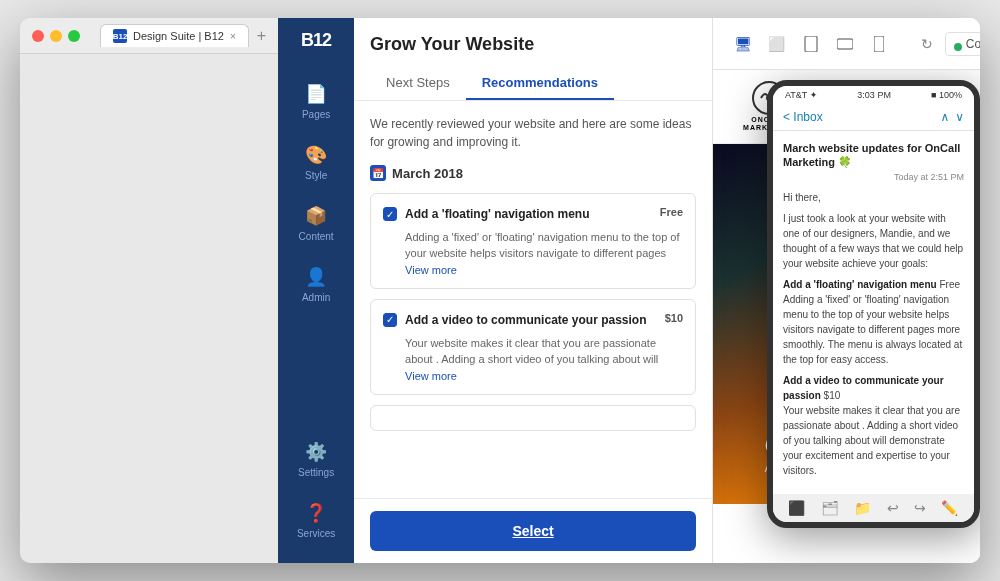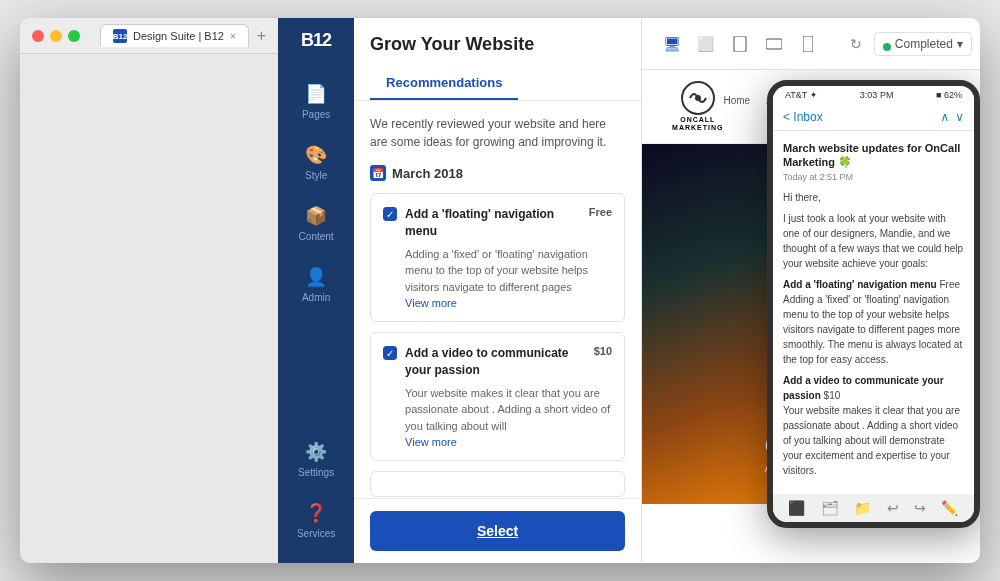--- a/index.html
+++ b/index.html
@@ -105,21 +105,21 @@
       width: 100%;
       justify-content: center;
       border-radius: 6px;
       margin: 2px 0;
     }
     .nav-item .icon { font-size: 18px; }
     .nav-spacer { flex: 1; }
 
     
     .grow-panel {
-      width: 288px;
+      width: 359px;
       background: white;
       display: flex;
       flex-direction: column;
       flex-shrink: 0;
       border-right: 1px solid #e0e0e0;
     }
     .panel-header {
       padding: 16px 16px 0;
       border-bottom: 1px solid #e8e8e8;
     }
@@ -472,20 +472,21 @@
       font-size: 11px;
       font-weight: 700;
       color: #222;
       margin-bottom: 2px;
       line-height: 1.3;
     }
     .email-meta {
       font-size: 9px;
       color: #888;
       margin-bottom: 8px;
+      text-align: right;
     }
     .email-body {
       font-size: 10px;
       color: #444;
       line-height: 1.5;
     }
     .email-body p { margin-bottom: 6px; }
     .email-body strong { color: #222; }
 
     .phone-bottom-bar {
@@ -557,20 +558,21 @@
       <div class="nav-item">
         <span class="icon">❓</span>
         <span>Services</span>
       </div>
     </div>
 
     <div class="grow-panel">
       <div class="panel-header">
         <div class="panel-title">Grow Your Website</div>
         <div class="panel-tabs">
+          <div class="panel-tab">Next Steps</div>
           <div class="panel-tab active">Recommendations</div>
         </div>
       </div>
       <div class="panel-content">
         <p class="panel-description">We recently reviewed your website and here are some ideas for growing and improving it.</p>
         <div class="month-label">
           <div class="calendar-icon">📅</div>
           <span>March 2018</span>
         </div>
 
@@ -694,21 +696,21 @@
             </div>
 
             <div class="scroll-indicator">∨</div>
           </div>
         </div>
 
         <div class="phone-overlay">
           <div class="phone-status-bar">
             <span>AT&amp;T ✦</span>
             <span>3:03 PM</span>
-            <span>■ 62%</span>
+            <span>■ 100%</span>
           </div>
           <div class="phone-nav-bar">
             <span class="back-arrow">&lt; Inbox</span>
             <div class="phone-nav-arrows">
               <span>∧</span>
               <span>∨</span>
             </div>
           </div>
           <div class="email-content">
             <div class="email-subject">March website updates for OnCall Marketing 🍀</div>

